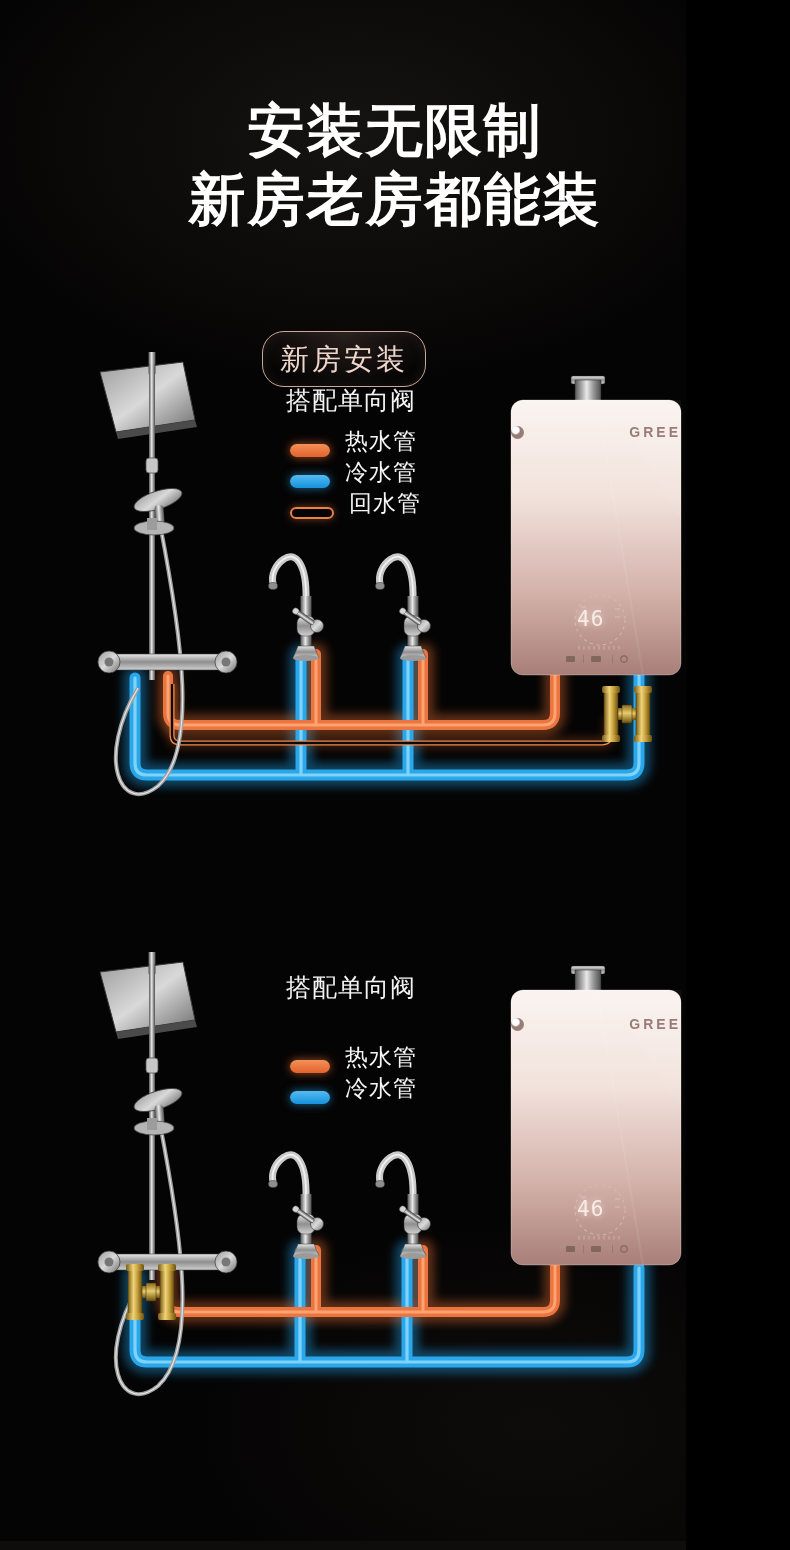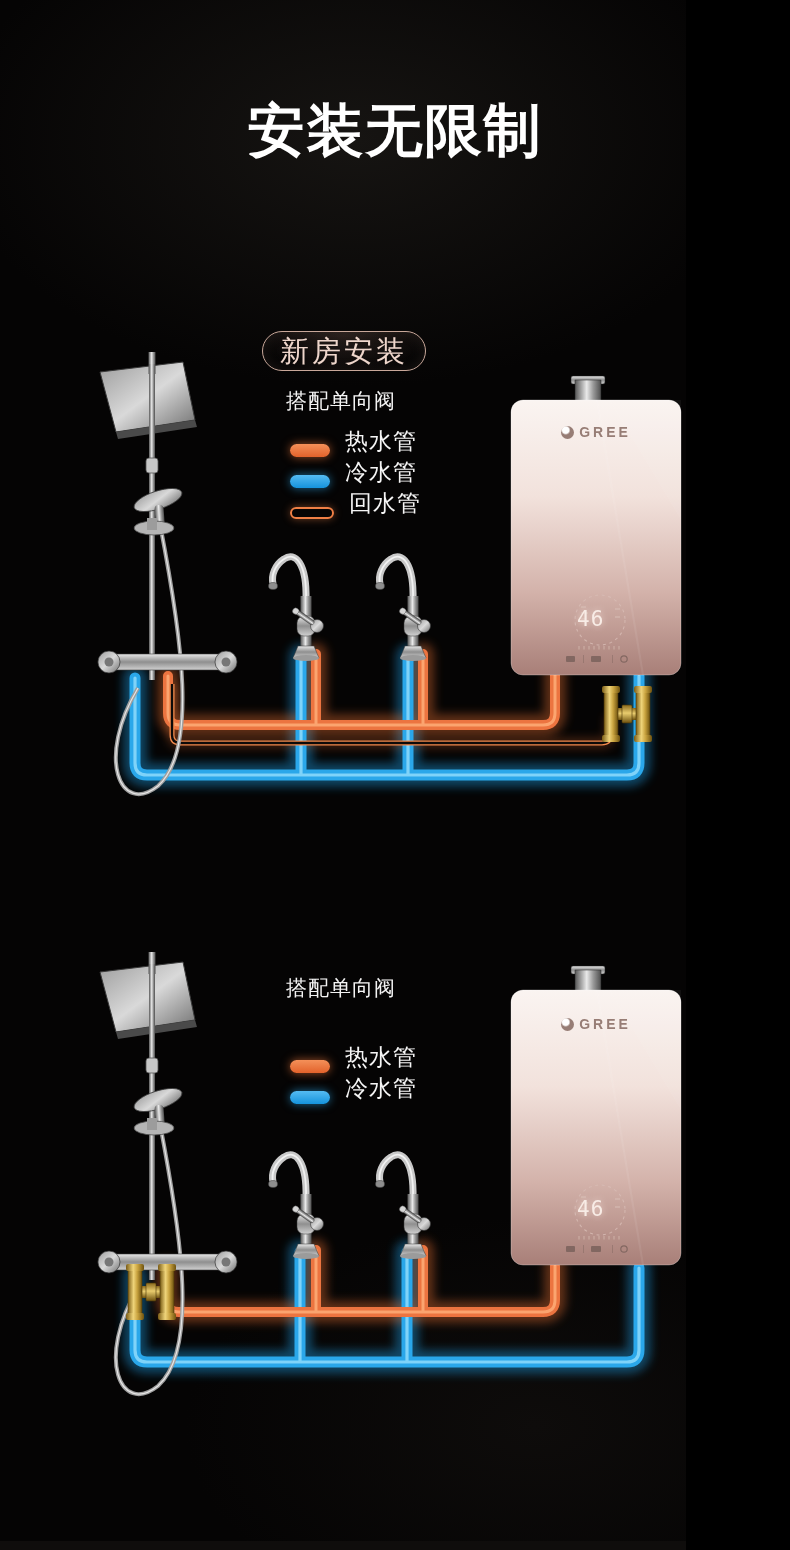--- a/index.html
+++ b/index.html
@@ -11,28 +11,28 @@
       radial-gradient(500px 300px at 78% 92%, #0e0c0b 0%, rgba(5,4,4,0) 70%),
       #050404;
   }
   .diagram-svg{position:absolute;left:0;top:0;}
   .title-block{
     position:absolute;left:0;top:96px;width:790px;text-align:center;
     color:#ffffff;font-weight:900;font-size:57px;line-height:69px;letter-spacing:2px;
   }
   .badge{
     position:absolute;left:262px;height:38px;line-height:38px;
-    border:1px solid #c9a89a;border-radius:22px;padding:0 17px;
+    border:1px solid #c9a89a;border-radius:22px;padding:8px 17px;
     color:#eed6cb;font-size:29px;letter-spacing:3px;
     background:radial-gradient(ellipse at 50% 10%, rgba(140,104,92,0.22), rgba(0,0,0,0) 75%);
     box-shadow:inset 0 0 14px rgba(214,176,156,0.10);
   }
   .badge-1{top:331px;}
   .badge-2{top:916px;}
-  .note{position:absolute;left:286px;color:#f3f3f3;font-size:21px;line-height:35px;letter-spacing:1px;}
+  .note{position:absolute;left:286px;color:#f3f3f3;font-size:25px;line-height:35px;letter-spacing:1px;}
   .note-1{top:383px;}
   .note-2{top:970px;}
   .legend{position:absolute;left:290px;}
   .legend-1{top:443px;}
   .legend-2{top:1059px;}
   .legend-row{display:flex;align-items:flex-end;margin-bottom:17px;height:14px;}
   .swatch{width:40px;height:13px;border-radius:7px;flex:0 0 auto;}
   .swatch[data-style="solid-hot"]{
     background:linear-gradient(#f49059,#e2622b);
     box-shadow:0 0 10px rgba(240,120,58,0.65);
@@ -42,21 +42,21 @@
     box-shadow:0 0 10px rgba(41,163,227,0.65);
   }
   .swatch[data-style="outline-hot"]{
     height:8px;background:transparent;border:2px solid #ef7f45;border-radius:7px;
     box-shadow:0 0 8px rgba(240,130,70,0.45);
   }
   .legend-label{color:#f5f5f5;font-size:23px;margin-left:15px;letter-spacing:1px;}
   .gree-logo{
     position:absolute;left:511px;width:170px;text-align:center;
     color:#977d75;font-size:14px;font-weight:bold;letter-spacing:3px;
-    display:flex;align-items:center;justify-content:center;gap:5px;
+    display:flex;align-items:center;justify-content:space-between;gap:5px;
   }
   .gree-logo-1{top:424px;}
   .gree-logo-2{top:1016px;}
   .logo-mark{
     width:13px;height:13px;border-radius:50%;flex:0 0 auto;
     background:radial-gradient(circle at 36% 32%, #ffffff 0 26%, #977d75 40%);
   }
   .heater-temp{
     position:absolute;left:577px;width:46px;text-align:left;
     font-family:"DejaVu Sans Mono",monospace;font-size:21px;color:#f8ece6;
@@ -223,20 +223,21 @@
       <use href="#shower" transform="translate(152,958)"></use>
       <use href="#faucet" transform="translate(306,1256)"></use>
       <use href="#faucet" transform="translate(413,1256)"></use>
       <use href="#heater" transform="translate(511,990)"></use>
       <use href="#valve" transform="translate(151,1292)"></use>
     </g>
   </svg>
 
   <header class="title-block">
     <div>安装无限制</div>
+    <div>新房老房都能装</div>
   </header>
 
   <div class="badge badge-1">新房安装</div>
   <div class="note note-1">
     <div>搭配单向阀</div>
   </div>
   <div class="legend legend-1">
     <div class="legend-row">
       <span class="swatch" data-style="solid-hot"></span>
       <span class="legend-label">热水管</span>

